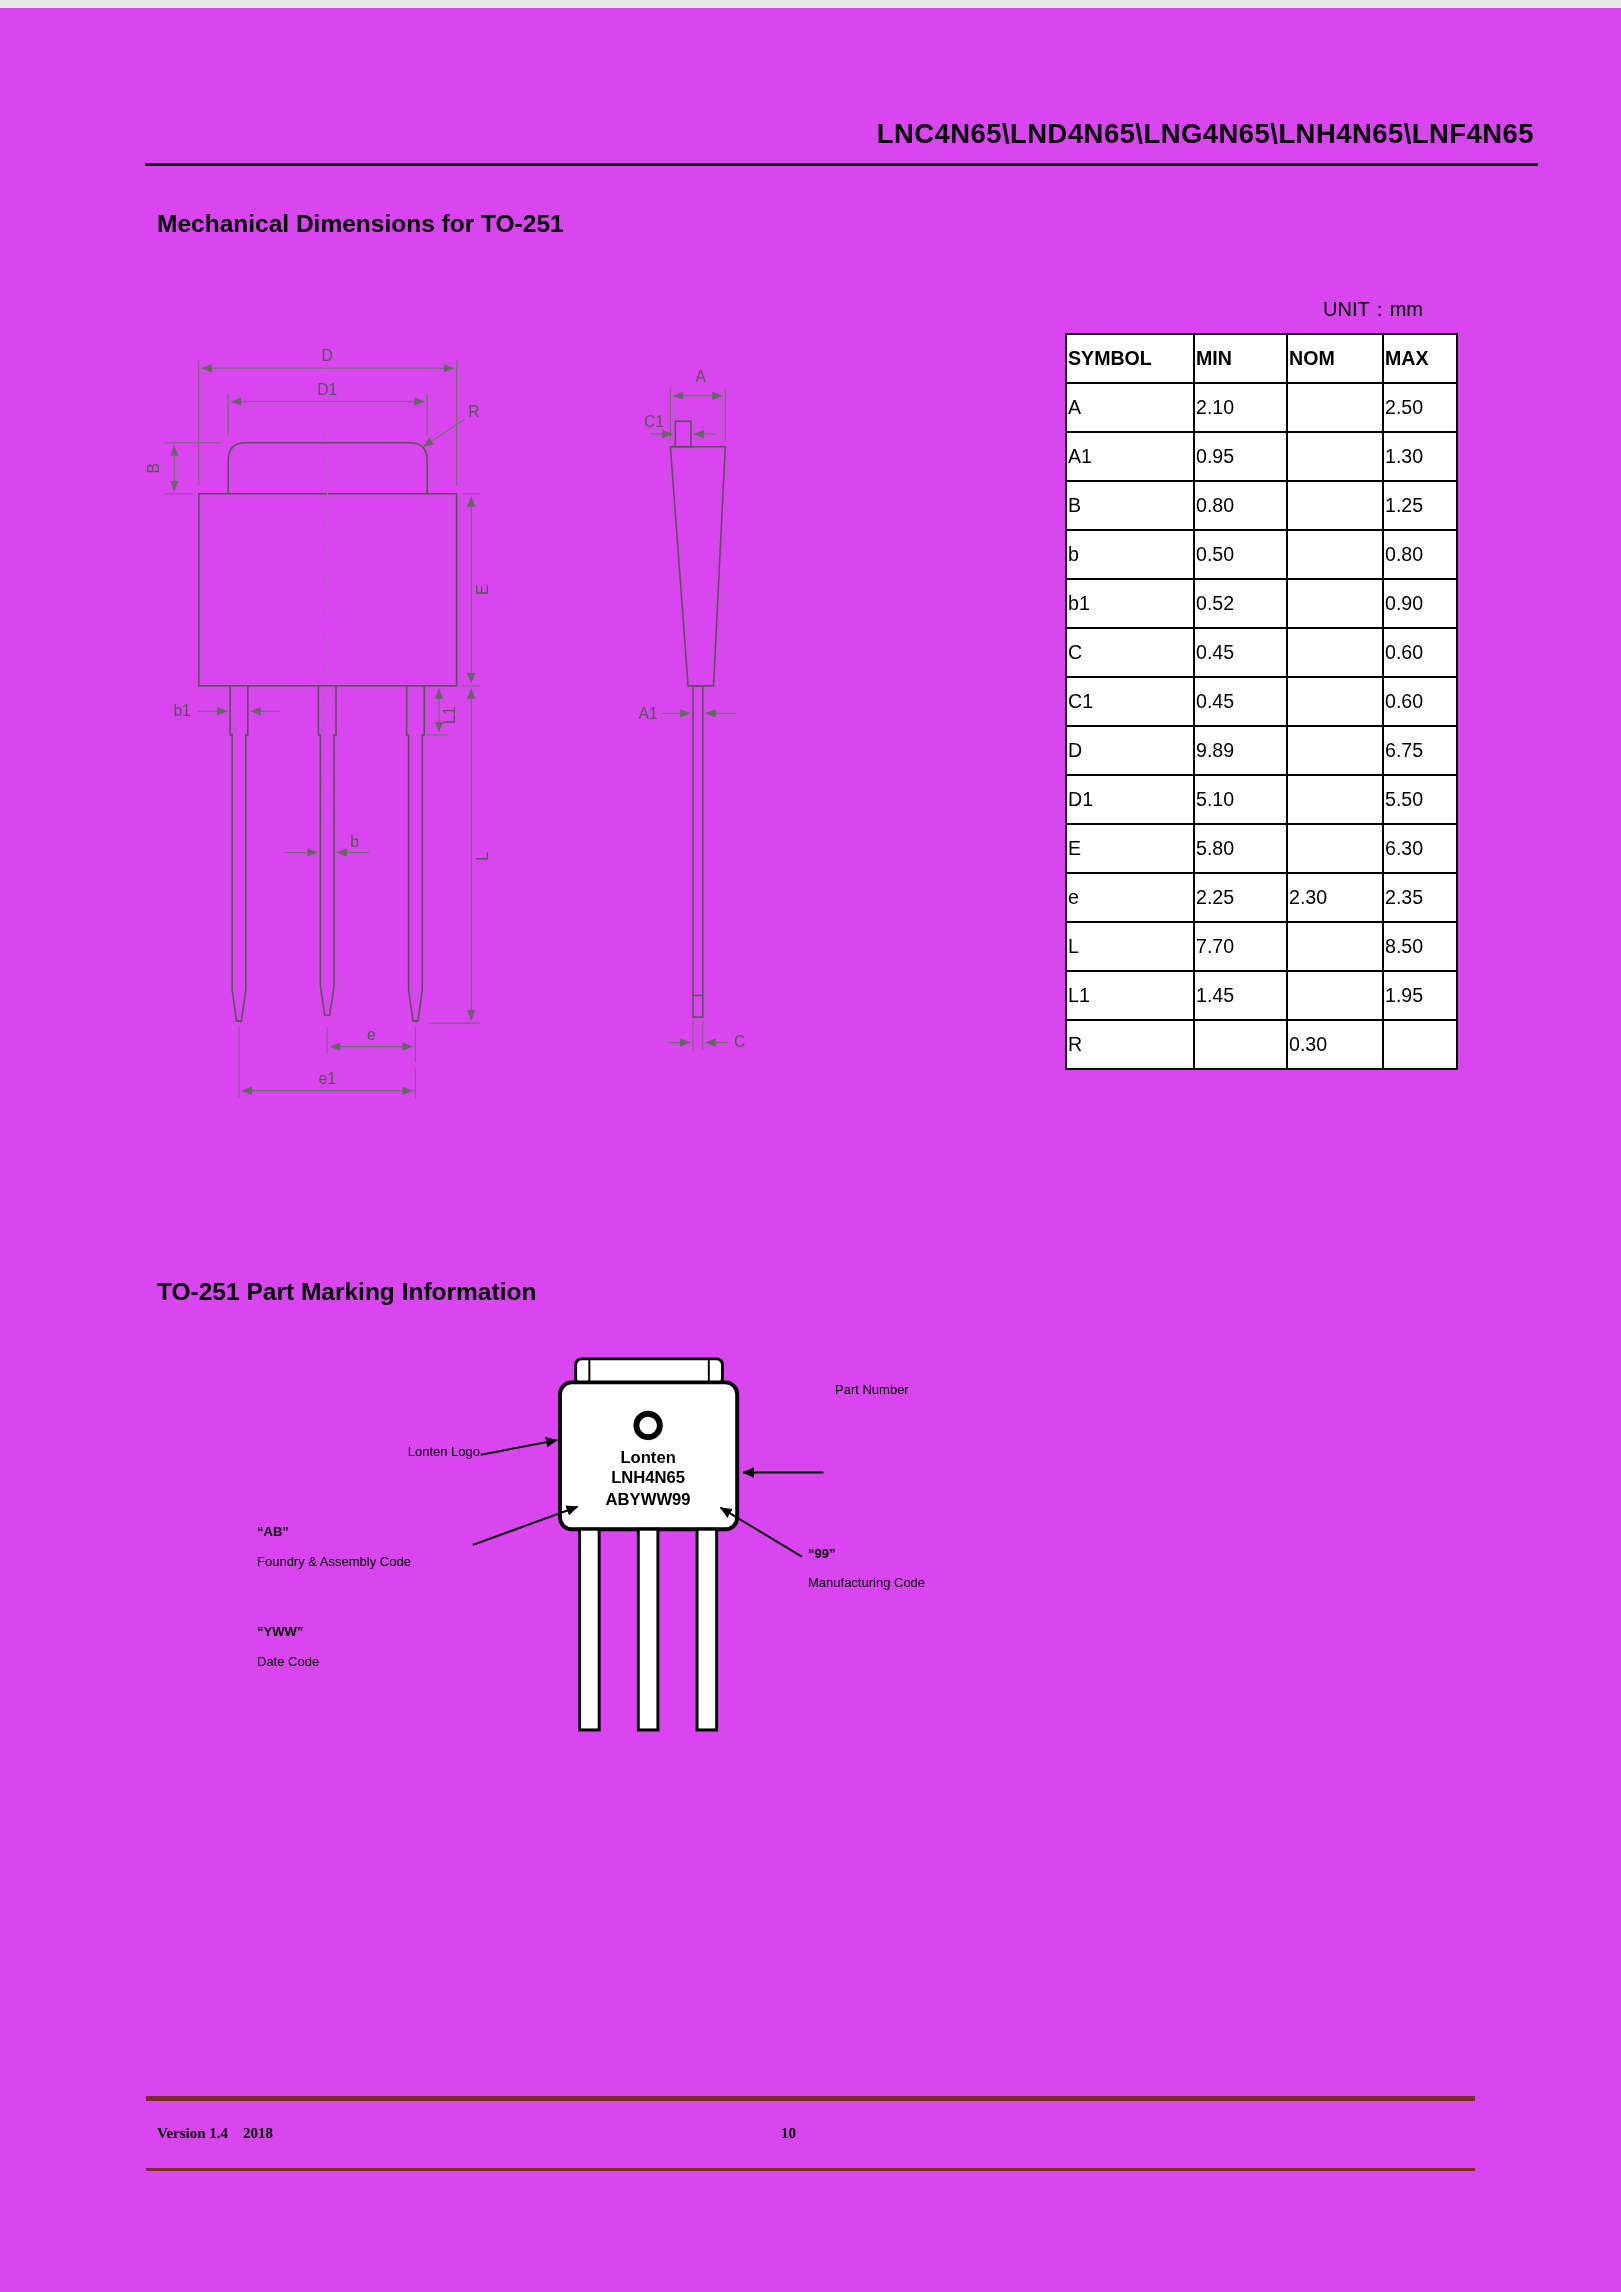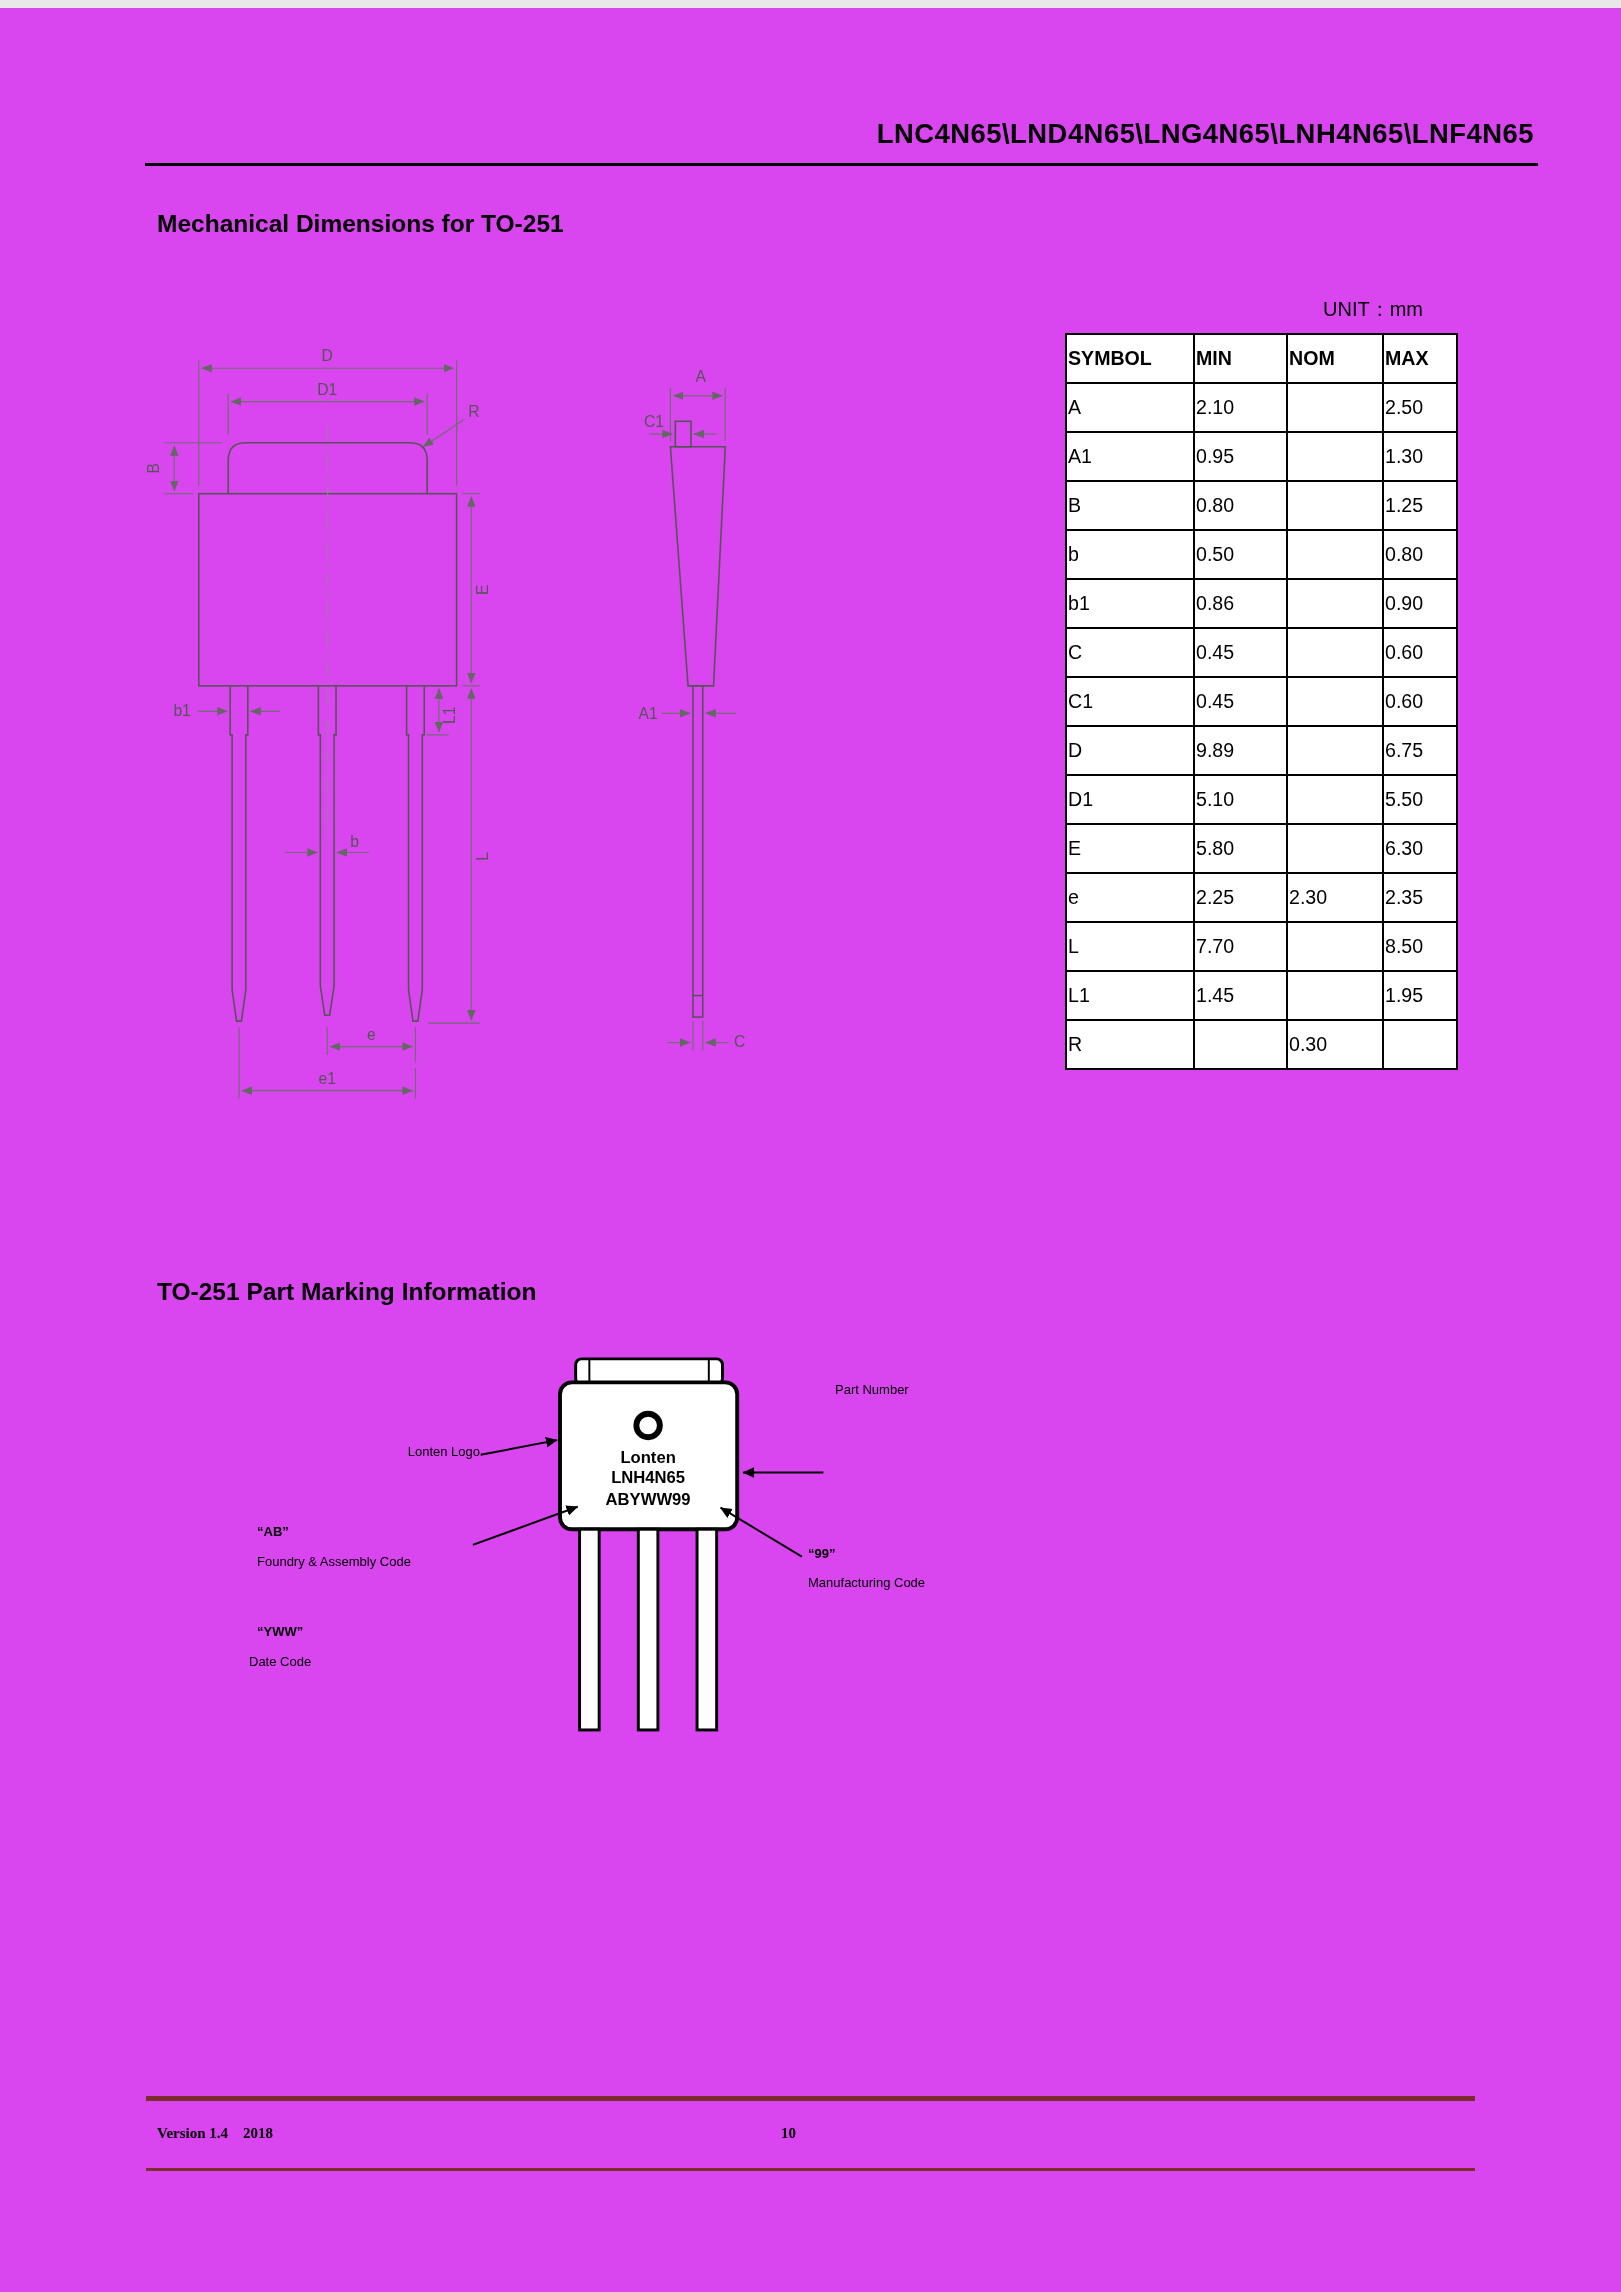--- a/index.html
+++ b/index.html
@@ -26,21 +26,21 @@
   .marking-figure { left:461px; top:1345px; }
   .callout { position:absolute; font-size:13px; line-height:21.6px; }
   .callout.bold { font-weight:bold; }
   .logo-callout { left:345px; top:1433px; width:135px; text-align:right; }
   .partnum-callout { left:835px; top:1371px; }
   .ab-code   { left:257px; top:1513px; }
   .ab-desc   { left:257px; top:1543px; }
   .mfg-code  { left:808px; top:1535px; }
   .mfg-desc  { left:808px; top:1564px; }
   .date-code { left:257px; top:1613px; }
-  .date-desc { left:249px; top:1643px; }
+  .date-desc { left:257px; top:1643px; }
   .footer-rule-top    { position:absolute; left:146px; top:2088px; width:1329px; height:4.9px; }
   .footer-rule-bottom { position:absolute; left:146px; top:2160px; width:1329px; height:2.9px; }
   .footer-text { position:absolute; top:2117px; font-family:"Liberation Serif", serif; font-size:15px; white-space:pre;font-weight:bold; }
   .footer-version { left:157px; }
   .footer-page { left:781px; }
   .dimtext { font-size:16px; fill:#555; font-family:"Liberation Sans", sans-serif; }
   .pkgtext { font-weight:bold; font-family:"Liberation Sans", sans-serif; fill:#000; }
 </style>
 </head>
 <body>
@@ -206,21 +206,21 @@
           <td>1.25</td>
         </tr>
         <tr>
           <td>b</td>
           <td>0.50</td>
           <td></td>
           <td>0.80</td>
         </tr>
         <tr>
           <td>b1</td>
-          <td>0.86</td>
+          <td>0.52</td>
           <td></td>
           <td>0.90</td>
         </tr>
         <tr>
           <td>C</td>
           <td>0.45</td>
           <td></td>
           <td>0.60</td>
         </tr>
         <tr>

